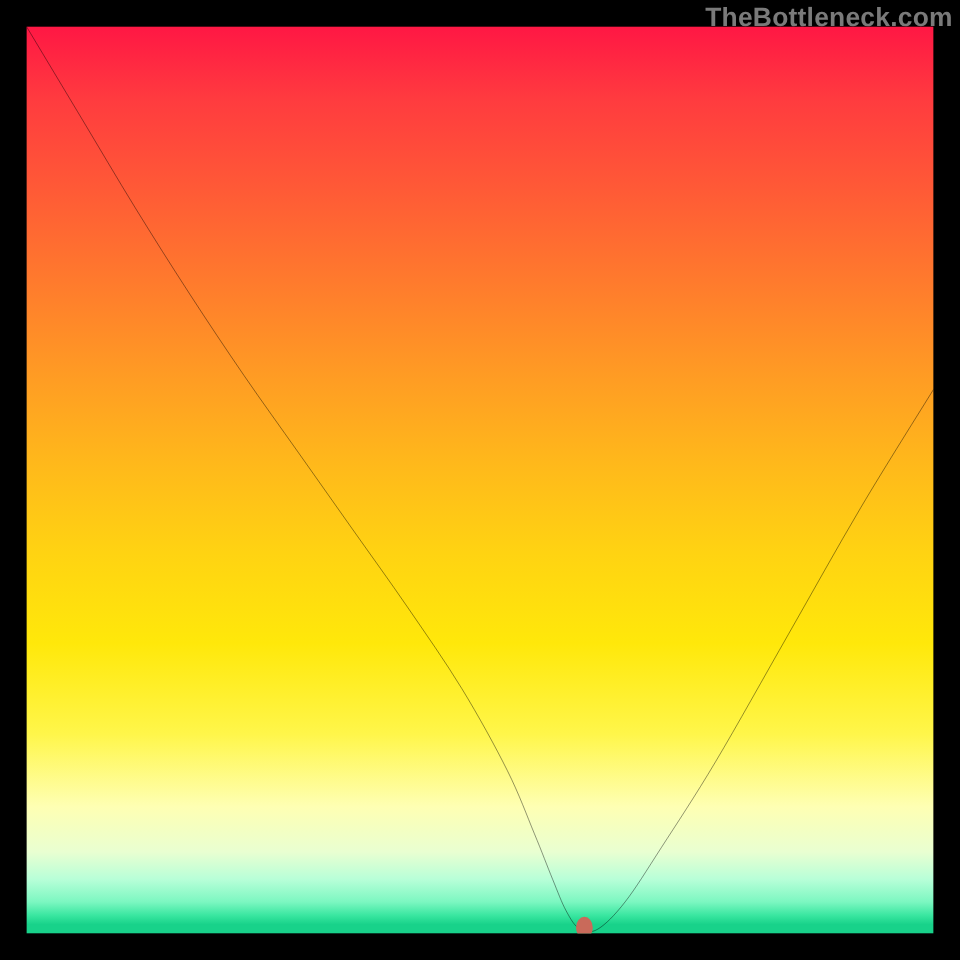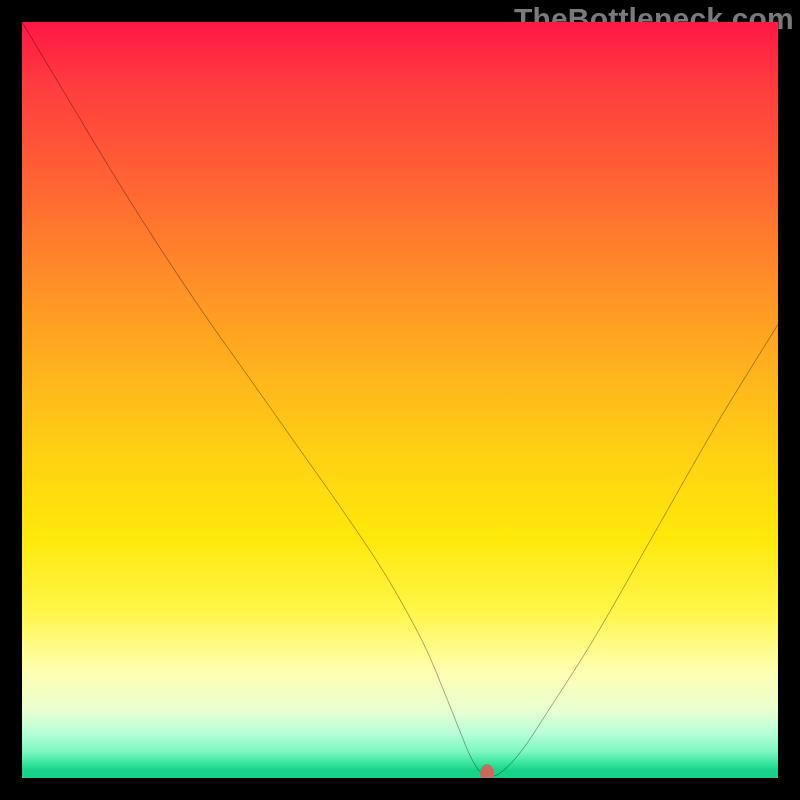--- a/index.html
+++ b/index.html
@@ -52,21 +52,21 @@
     height: 18px;
     border-radius: 7px / 9px;
     background: #c96a5a;
     transform: translate(-50%, -50%);
   }
   .watermark {
     position: absolute;
     top: 2px;
     right: 6px;
     font-family: Arial, Helvetica, sans-serif;
-    font-size: 30px;
+    font-size: 22px;
     font-weight: 600;
     color: #7a7a7a;
     letter-spacing: 0.2px;
     user-select: none;
   }
 </style>
 </head>
 <body>
 
 <div class="frame">

